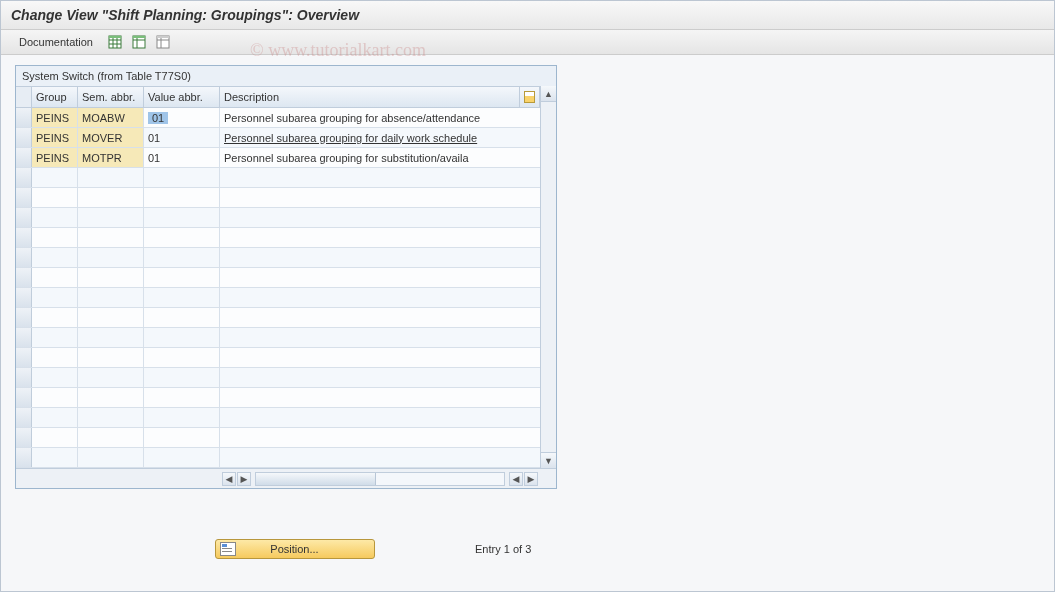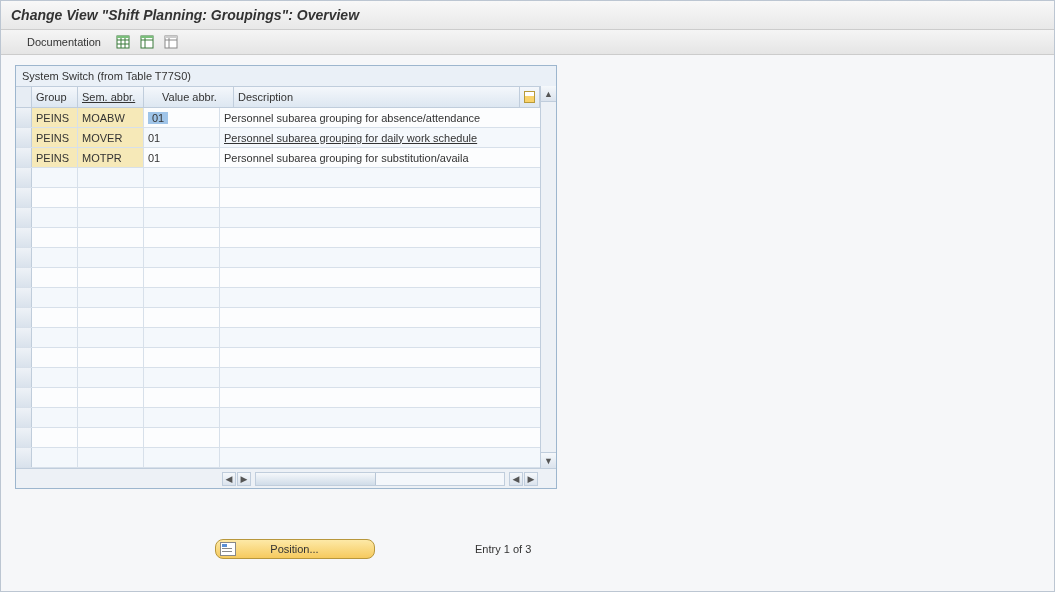--- a/index.html
+++ b/index.html
@@ -19,21 +19,21 @@
     }
     .header-title {
       font-weight: bold;
       font-style: italic;
       font-size: 14px;
       color: #333;
     }
     .toolbar {
       background: linear-gradient(to bottom, #f5f5f5, #e5e5e5);
       border-bottom: 1px solid #ccc;
-      padding: 4px 20px;
+      padding: 4px 12px;
       display: flex;
       align-items: center;
       gap: 8px;
     }
     .toolbar-btn {
       padding: 2px 6px;
       cursor: pointer;
       font-size: 11px;
       color: #333;
     }
@@ -85,22 +85,22 @@
       border-right: 1px solid #c0cddc;
       padding: 3px 4px;
       font-size: 11px;
       color: #333;
       display: flex;
       align-items: center;
       position: relative;
     }
     .th-sel { width: 16px; background: #e7edf4; }
     .th-group { width: 46px; }
-    .th-sem { width: 66px; text-decoration: underline; }
-    .th-val { width: 76px; margin-left: 14px; }
+    .th-sem { width: 66px; }
+    .th-val { width: 76px; }
     .th-desc { flex: 1; }
     .th-icon { width: 20px; justify-content: center; }
     .cfg-icon {
       display: inline-block;
       width: 14px; height: 12px;
       background: linear-gradient(to bottom, #fff 0%, #fff 40%, #f9d36b 40%, #f9d36b 100%);
       border: 1px solid #b89a3a;
     }
     .data-rows { }
     .data-row {
@@ -211,21 +211,21 @@
       margin-top: 50px;
       display: flex;
       align-items: center;
       padding-left: 200px;
     }
     .position-btn {
       display: inline-flex;
       align-items: center;
       background: linear-gradient(to bottom, #fde9a7, #f6ca5e);
       border: 1px solid #b8973c;
-      border-radius: 8px;
+      border-radius: 3px;
       padding: 2px 21px 2px 4px;
       cursor: pointer;
       gap: 0;
       width: 160px;
       justify-content: flex-start;
     }
     .position-icon {
       width: 16px; height: 14px;
       background: #fff;
       border: 1px solid #888;
@@ -298,20 +298,21 @@
     <span class="toolbar-icon">
       <svg class="ic-svg" viewBox="0 0 16 16">
           <rect x="2" y="2" width="12" height="12" fill="#fff" stroke="#888"></rect>
           <line x1="2" y1="6" x2="14" y2="6" stroke="#888"></line>
           <line x1="6" y1="2" x2="6" y2="14" stroke="#888"></line>
           <rect x="2" y="2" width="12" height="2" fill="#ccc"></rect>
         </svg>
     </span>
   </div>
 
+  <div class="watermark">© www.tutorialkart.com</div>
 
   <div class="main-area">
     <div class="table-frame">
       <div class="table-title">System Switch (from Table T77S0)</div>
 
       <div class="table-container">
         <div class="table-body">
           <div class="table-header-row">
             <div class="th th-sel"></div>
             <div class="th th-group">Group</div>

